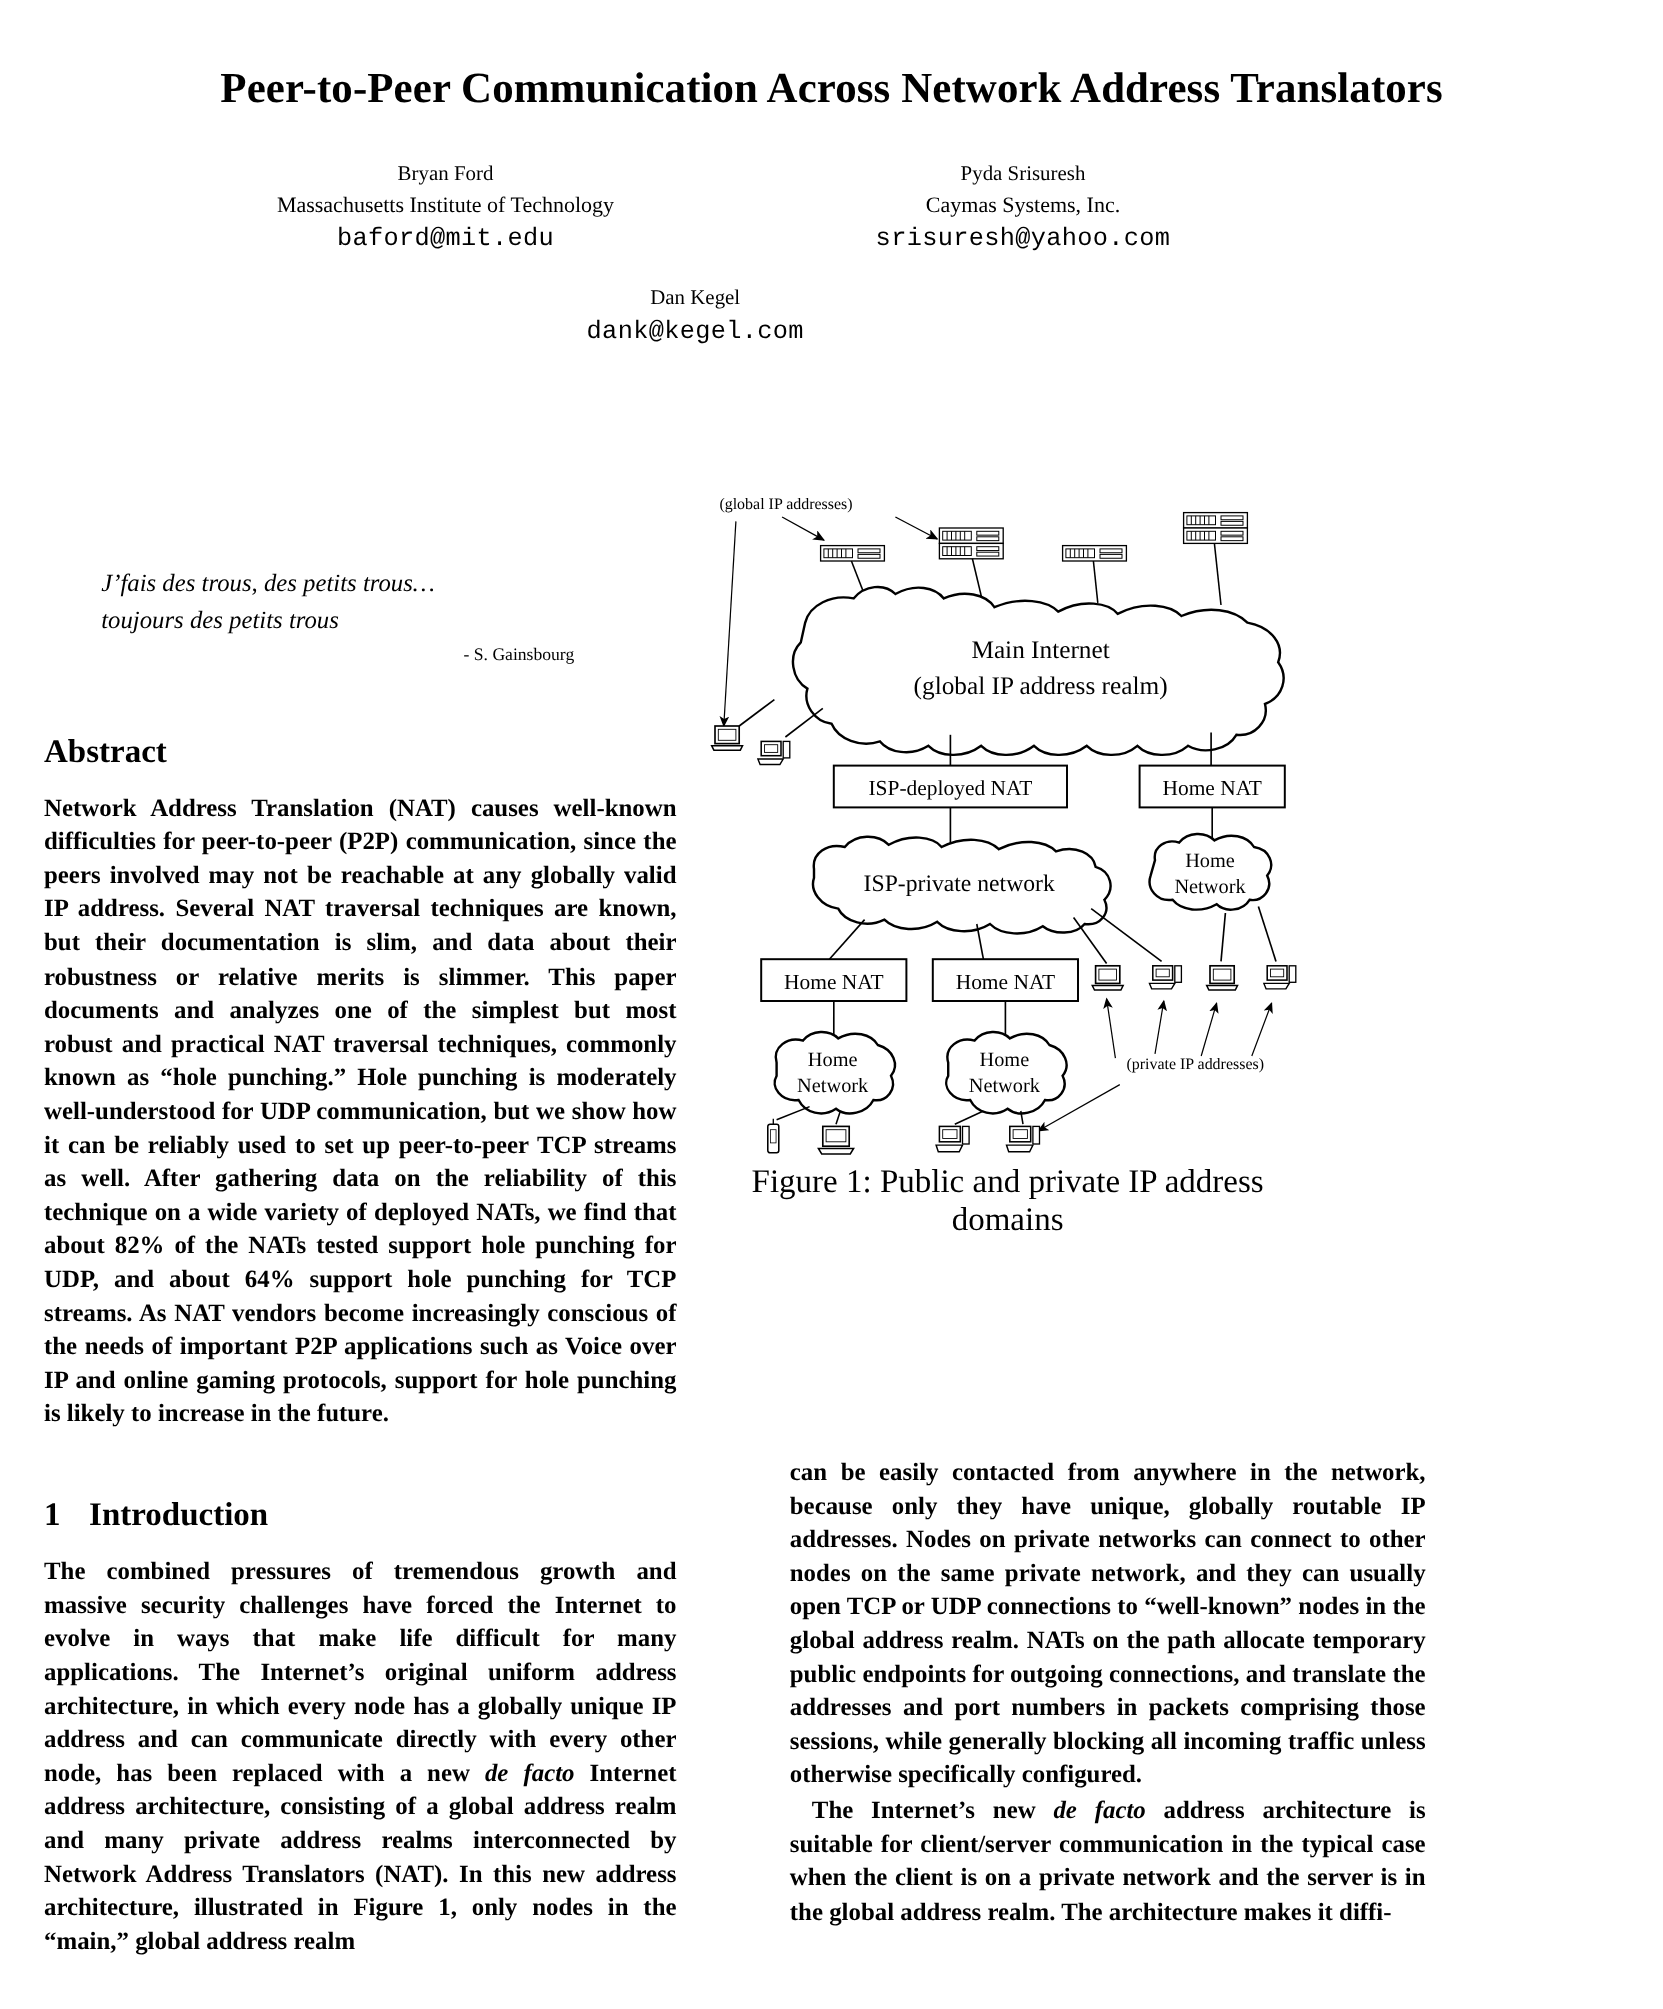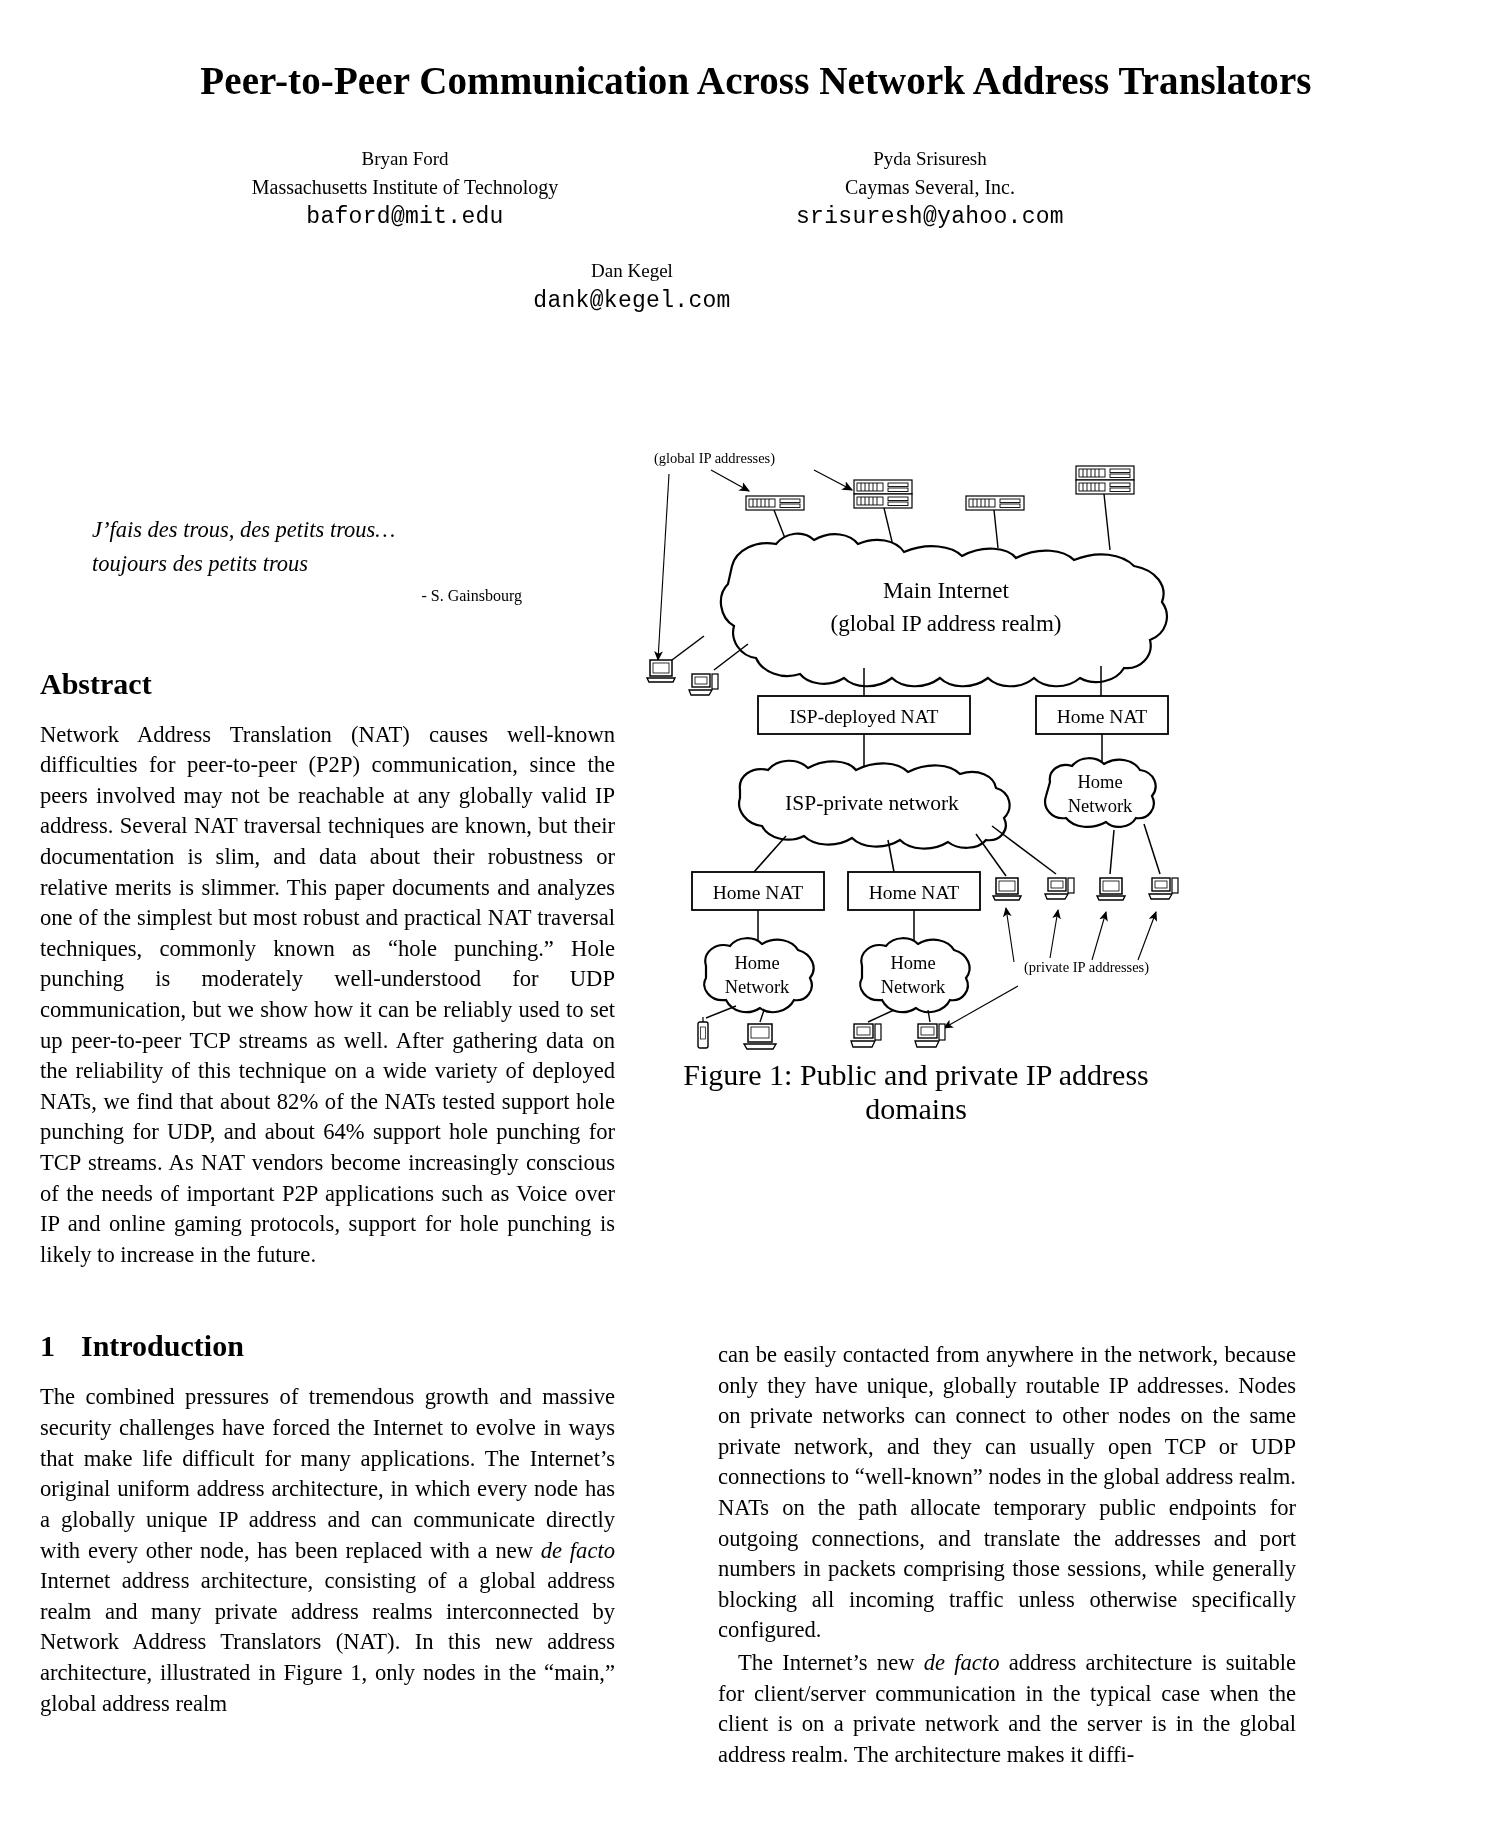--- a/index.html
+++ b/index.html
@@ -86,22 +86,23 @@
     font-weight: bold;
     margin: 58px 0 18px 0;
     line-height: 1.2;
   }
   h2.section .num { margin-right: 26px; }
 
   p.body {
     font-size: 22.6px;
     line-height: 1.355;
     text-align: justify;
-    margin: 17px 0 0 0;
+    margin: 0 0 0 0;
     hyphens: none;
+    font-weight: bold;
   }
   p.body + p.body { text-indent: 20px; margin-top: 2px; }
 
   .col-right p.body { text-align: justify; }
 
   
   .figure {
     position: absolute;
     left: 636px;
     top: 380px;
@@ -129,21 +130,21 @@
   <div class="title">Peer-to-Peer Communication Across Network Address Translators</div>
 
   <div class="authors">
     <div class="author-col author-left">
       <div class="author-name">Bryan Ford</div>
       <div class="author-affil">Massachusetts Institute of Technology</div>
       <div class="author-email">baford@mit.edu</div>
     </div>
     <div class="author-col author-right">
       <div class="author-name">Pyda Srisuresh</div>
-      <div class="author-affil">Caymas Several, Inc.</div>
+      <div class="author-affil">Caymas Systems, Inc.</div>
       <div class="author-email">srisuresh@yahoo.com</div>
     </div>
     <div class="author-col author-center">
       <div class="author-name">Dan Kegel</div>
       <div class="author-email">dank@kegel.com</div>
     </div>
   </div>
 
   <div class="col-left">
     <div class="epigraph">

